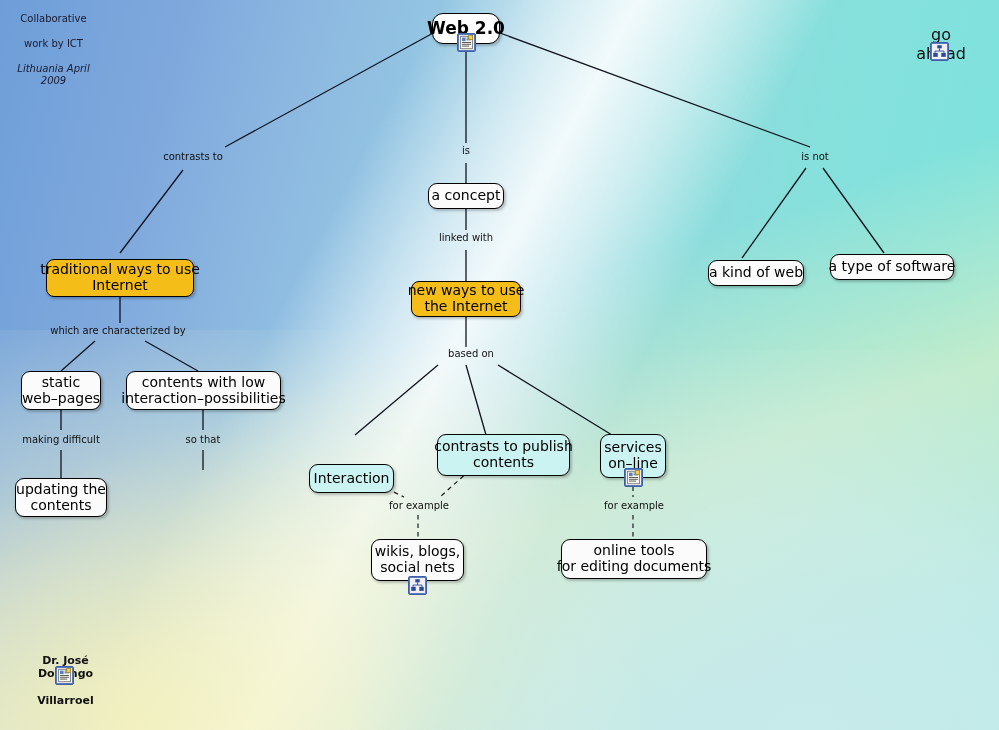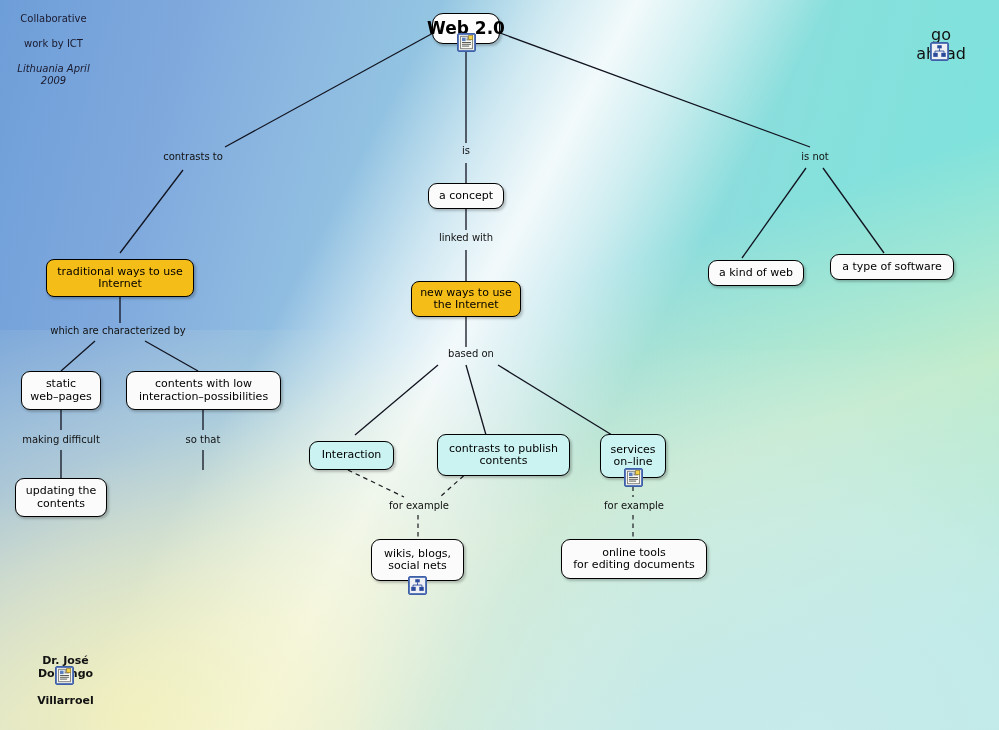--- a/index.html
+++ b/index.html
@@ -84,21 +84,21 @@
     border: 1.3px solid #000;
     border-radius: 9px;
     text-align: center;
     line-height: 1.12;
     color: #000;
     white-space: pre;
     display: flex;
     align-items: center;
     justify-content: center;
     padding: 2px 8px;
-    font-size: 11px;
+    font-size: 14px;
     box-shadow: 1.5px 2px 2.5px rgba(0,0,0,0.22);
   }
   .node.white  { background: #fbfbfb; }
   .node.yellow { background: #f5bd18; border-width: 1.6px; border-radius: 8px; }
   .node.cyan   { background: #cbf3f2; }
   .node.root   { background: #fdfdfd; font-weight: bold; font-size: 17px; border-radius: 11px; }
 
   .linklabel {
     position: absolute;
     z-index: 3;
@@ -260,21 +260,21 @@
   <div class="node white" style="left:21px; top:371px; width:80px; height:39px;">static
 web–pages</div>
 
   <div class="node white" style="left:126px; top:371px; width:155px; height:39px;">contents with low
 interaction–possibilities</div>
 
   <div class="node white" style="left:15px; top:478px; width:92px; height:39px;">updating the
 contents</div>
 
 
-  <div class="node cyan" style="left:309px; top:441px; width:85px; height:29px;">Interaction</div>
+  <div class="node cyan" style="left:309px; top:464px; width:85px; height:29px;">Interaction</div>
 
   <div class="node cyan" style="left:437px; top:434px; width:133px; height:42px;">contrasts to publish
 contents</div>
 
   <div class="node cyan" style="left:600px; top:434px; width:66px; height:44px;">services
 on–line</div>
   <span class="icon-badge" style="left:624px; top:468px;">
     <svg viewBox="0 0 19 19">
       <rect x="0.5" y="0.5" width="18" height="18" fill="#f3f3ee" stroke="#4a6cb3"></rect>
       <rect x="3" y="2.5" width="13" height="14" fill="#fdfdf5" stroke="#555" stroke-width="0.8"></rect>

